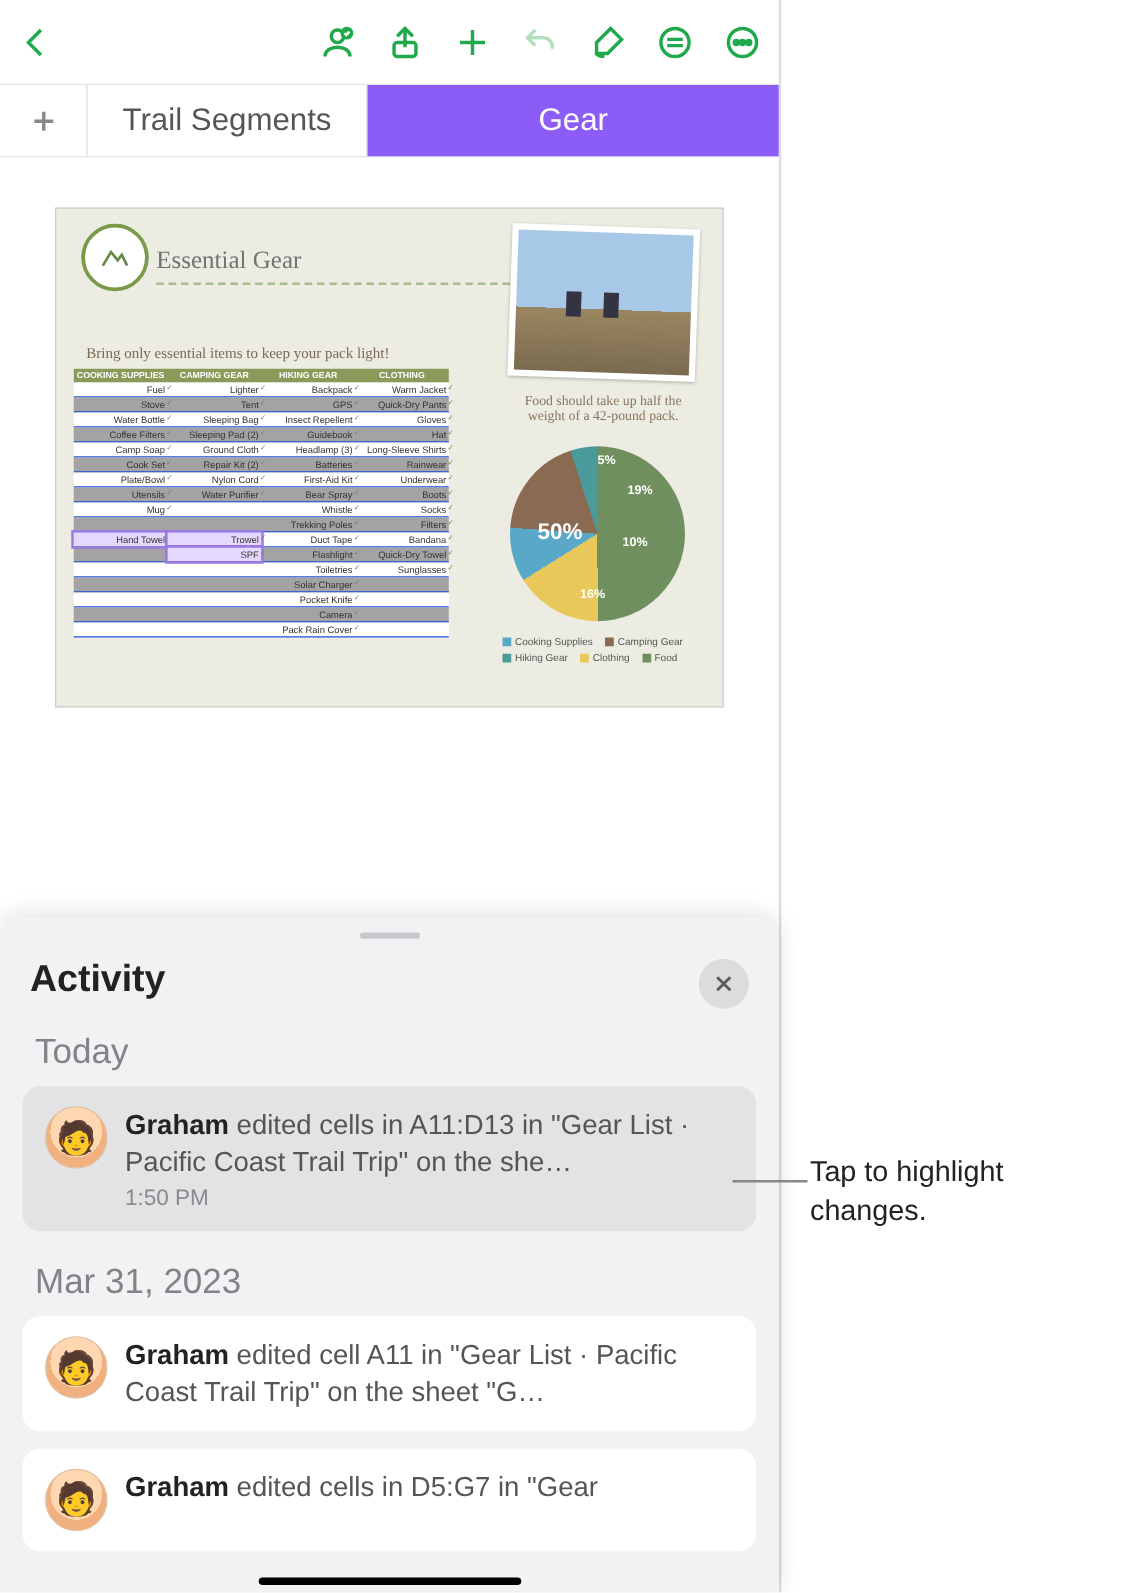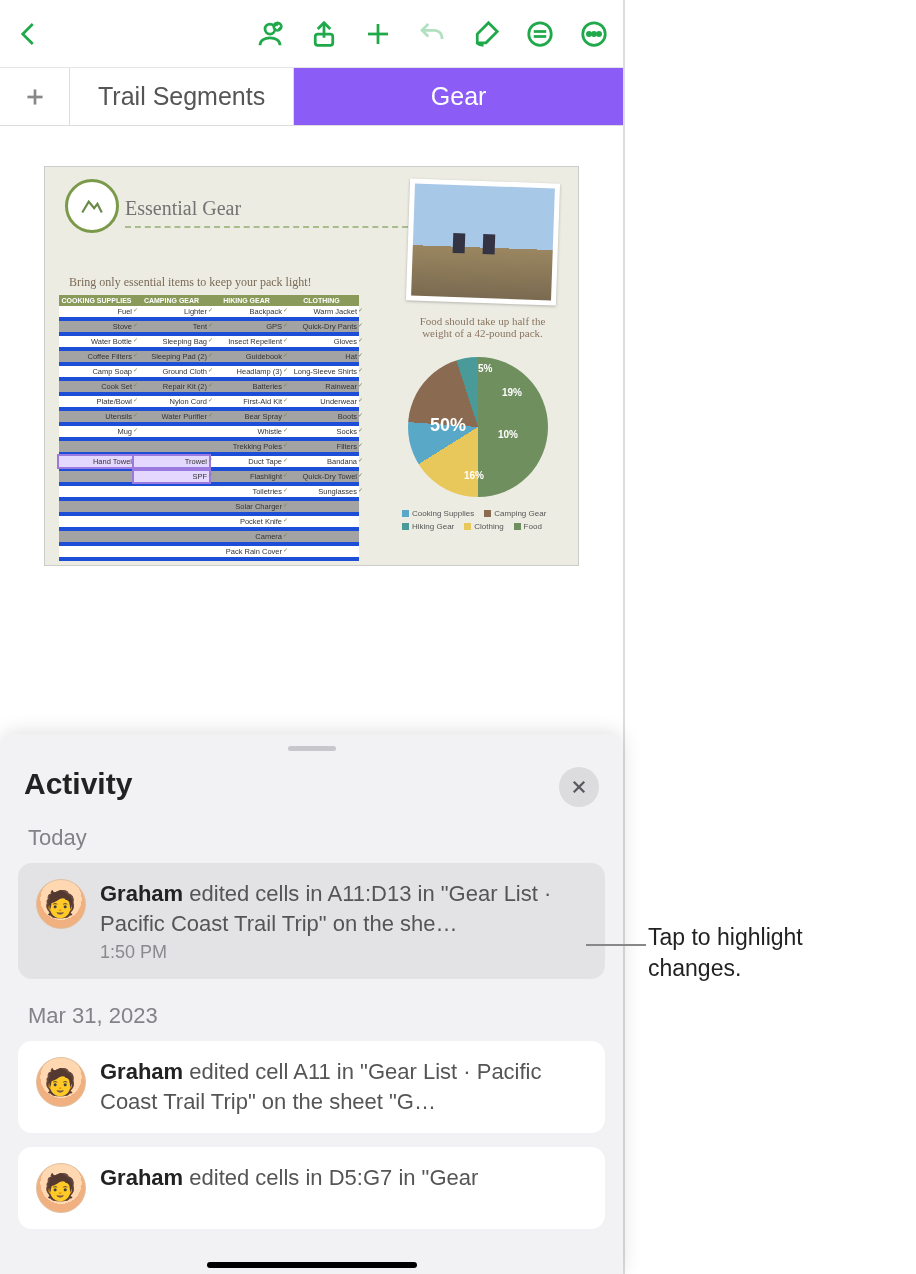--- a/index.html
+++ b/index.html
@@ -116,21 +116,21 @@
     position:absolute; right:18px; top:148px; width:155px;
     font-family:Georgia,serif; font-size:11px; color:#8a7560; text-align:center;
   }
   
   .mini-table{
     position:absolute; left:14px; top:128px; width:300px;
     font-size:7.5px; color:#333;
   }
   .mt-head{display:flex;background:#8a9a5a;color:#fff;font-weight:600;text-align:center;}
   .mt-head>div{flex:1;padding:2px 0;font-size:7px;}
-  .mt-row{display:flex;border-bottom:4px solid #1d4ed8;background:#fff;}
+  .mt-row{display:flex;border-bottom:1px solid #1d4ed8;background:#fff;}
   .mt-row.alt{background:#a3a3a3;}
   .mt-cell{flex:1;padding:1px 2px;text-align:right;position:relative;}
   .mt-cell.chk::after{content:"✓";position:absolute;right:-4px;top:0;font-size:6px;color:#6a8a4a;}
   .hl{outline:2px solid #9a7ae0;background:#e5d8ff !important;}
   
   .pie-wrap{position:absolute; right:20px; top:190px; width:160px;}
   .pie{
     width:140px;height:140px;border-radius:50%;margin:0 auto;
     background: conic-gradient(
       #6f8f5f 0deg 180deg,
@@ -162,21 +162,21 @@
     padding:0 24px 8px;
   }
   .drawer-head h2{font-size:30px;font-weight:700;color:#222;}
   .close-btn{
     width:40px;height:40px;border-radius:50%;
     background:#dcdcde;display:flex;align-items:center;justify-content:center;
     color:#5a5a5e;font-size:20px;
   }
   .close-btn svg{width:18px;height:18px;stroke:#5a5a5e;stroke-width:3;fill:none;}
   .group-label{
-    font-size:22px;color:#828287;padding:10px 28px 8px;font-weight:400;
+    font-size:28px;color:#828287;padding:10px 28px 8px;font-weight:400;
   }
   .card{
     margin:4px 18px 14px;
     background:#fff;border-radius:14px;
     padding:16px 18px;
     display:flex;gap:14px;
     align-items:flex-start;
   }
   .card.sel{background:#e3e3e6;}
   .avatar{

